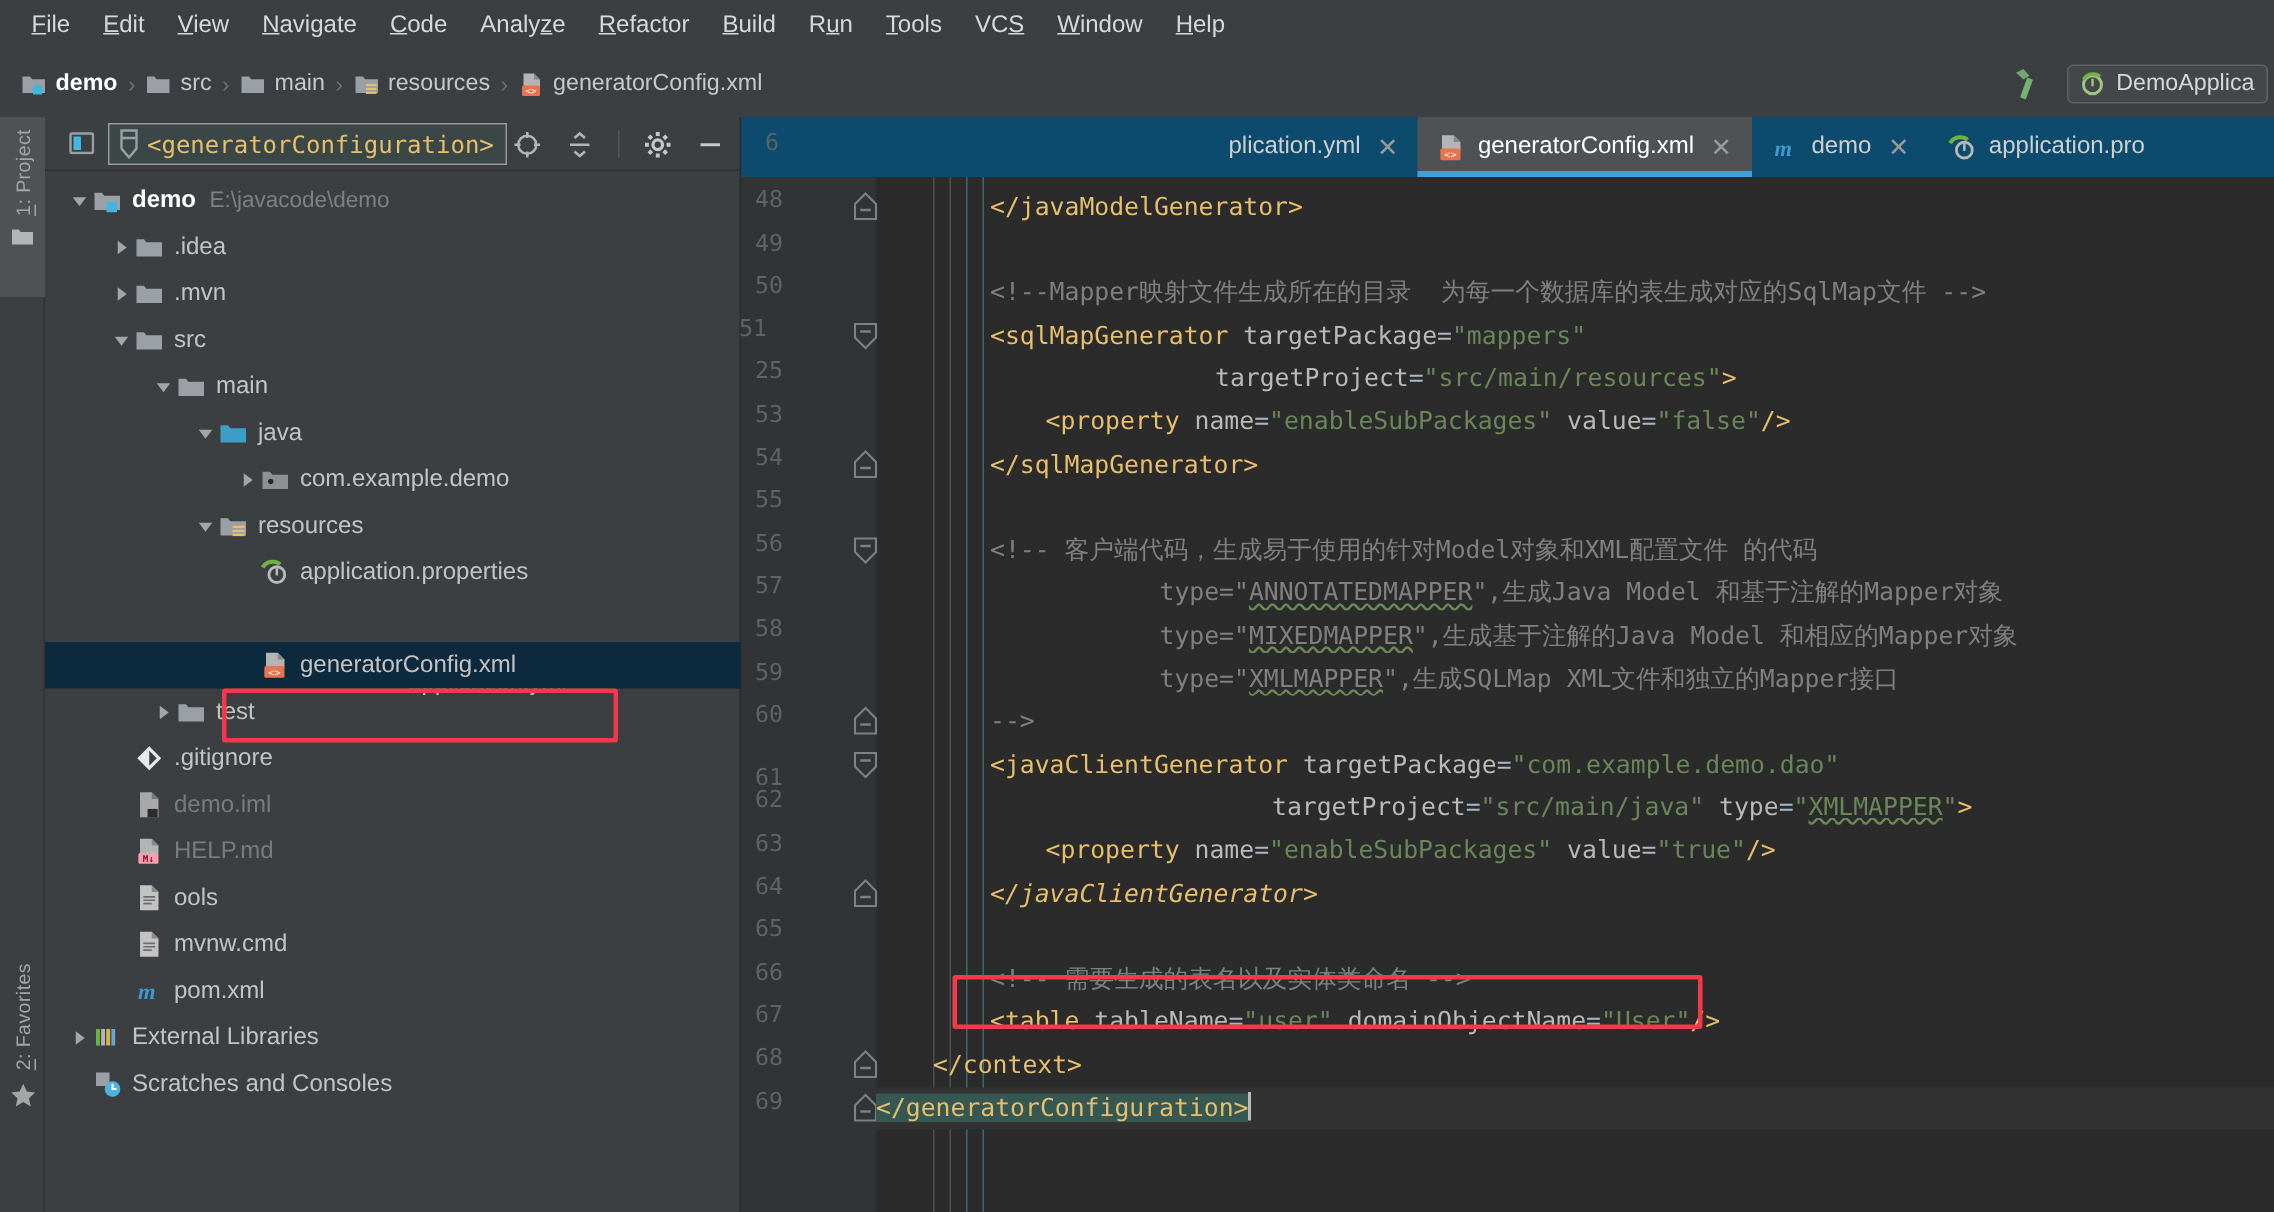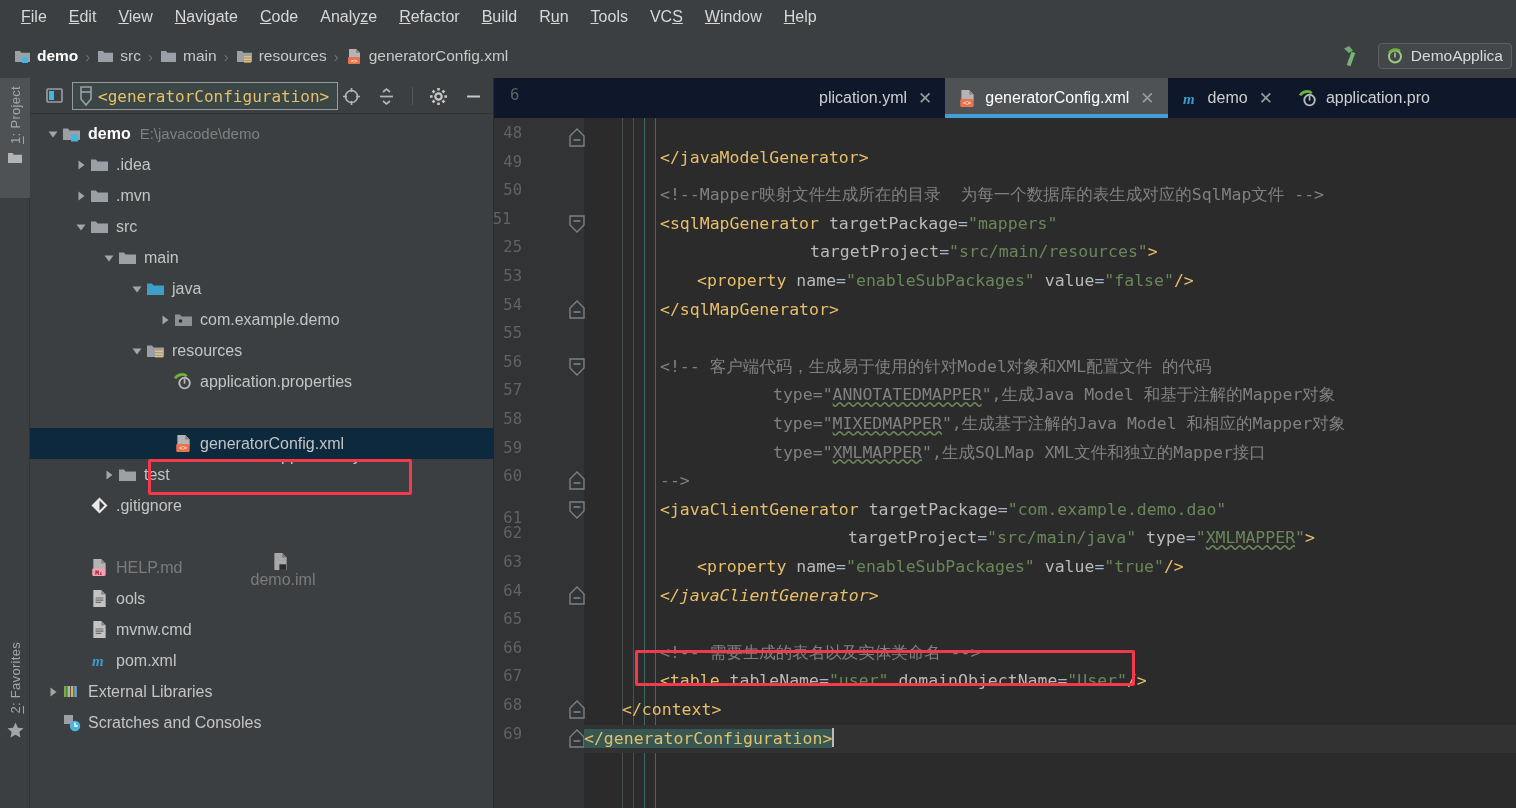--- a/index.html
+++ b/index.html
@@ -101,21 +101,21 @@
     pointer-events: none; z-index: 60;
   }
 
   
   .editor-wrap {
     position: absolute; left: 494px; top: 78px;
     width: 1022px; height: 730px; background: #2b2b2b;
   }
   .tabbar {
     position: absolute; left: 0; top: 0; width: 1022px; height: 40px;
-    background: #0f172a; display: flex; align-items: stretch; text-align: right;
+    background: #0c4a6e; display: flex; align-items: stretch; text-align: right;
   }
   .tab {
     display: flex; align-items: center; gap: 8px;
     padding: 0 13px; font-size: 16px; color: #cfcfcf;
     white-space: nowrap; position: relative;
   }
   .tab.active { background: #4e5254; color: #ffffff; }
   .tab.active::after {
     content: ""; position: absolute; left: 0; right: 0; bottom: 0;
     height: 4px; background: #419fd9;
@@ -490,21 +490,21 @@
         <div class="trow" style="padding-left: 42px;">
           <span class="arrow"></span>
           <span class="nico">
             <svg width="19" height="19" viewBox="0 0 19 19">
               <path d="M9.5 1.5l8 8-8 8-8-8z" fill="#e8e8e8"></path>
               <path d="M9.5 4.5v10l5-5z" fill="#3c3f41"></path>
             </svg>
           </span>
           <span class="tlabel">.gitignore</span>
         </div>
-        <div class="trow dim" style="padding-left: 42px; flex-direction: column;">
+        <div class="trow dim" style="padding-left: 42px;">
           <span class="arrow"></span>
           <span class="nico">
             <svg width="19" height="19" viewBox="0 0 17 17">
               <path d="M3 1h7l4 4v11H3z" fill="#a8a8a8"></path>
               <path d="M10 1l4 4h-4z" fill="#777"></path>
               <rect x="7.5" y="11" width="6" height="5" fill="#2b2b2b"></rect>
             </svg>
           </span>
           <span class="tlabel">demo.iml</span>
         </div>
@@ -705,21 +705,21 @@
             <path d="M11 2l7 7v10H4V9z" fill="none" stroke="#7c8184" stroke-width="1.4"></path>
             <path d="M7.5 13h7" stroke="#7c8184" stroke-width="1.6"></path>
           </svg>
         </div>
       </div>
     <div class="code-area" id="code-area">
         <div class="indentline" style="left: 38px; top: 0px; height: 690px; background: rgb(75, 80, 83);"></div>
         <div class="indentline" style="left: 49px; top: 0px; height: 690px; background: rgb(75, 80, 83);"></div>
         <div class="indentline" style="left: 60px; top: 0px; height: 690px; background: rgb(60, 106, 102);"></div>
         <div class="indentline" style="left: 71px; top: 0px; height: 690px; background: rgb(60, 106, 102);"></div>
-        <div class="cline" style="top: 6px; left: 76px; margin-top: 20px;"><span class="tagname">&lt;/javaModelGenerator</span><span class="tagname">&gt;</span></div>
+        <div class="cline" style="top: 6px; left: 76px;"><span class="tagname">&lt;/javaModelGenerator</span><span class="tagname">&gt;</span></div>
         <div class="cline" style="top: 34.6px; left: 0px;"></div>
         <div class="cline" style="top: 63.2px; left: 76px;"><span class="cmt">&lt;!--Mapper映射文件生成所在的目录  为每一个数据库的表生成对应的SqlMap文件 --&gt;</span></div>
         <div class="cline" style="top: 91.8px; left: 76px;"><span class="tagname">&lt;sqlMapGenerator</span> <span class="attr">targetPackage</span>=<span class="str">"mappers"</span></div>
         <div class="cline" style="top: 120.4px; left: 226px;"><span class="attr">targetProject</span>=<span class="str">"src/main/resources"</span><span class="tagname">&gt;</span></div>
         <div class="cline" style="top: 149px; left: 113px;"><span class="tagname">&lt;property</span> <span class="attr">name</span>=<span class="str">"enableSubPackages"</span> <span class="attr">value</span>=<span class="str">"false"</span><span class="tagname">/&gt;</span></div>
         <div class="cline" style="top: 177.6px; left: 76px;"><span class="tagname">&lt;/sqlMapGenerator</span><span class="tagname">&gt;</span></div>
         <div class="cline" style="top: 206.2px; left: 0px;"></div>
         <div class="cline" style="top: 234.8px; left: 76px;"><span class="cmt">&lt;!-- 客户端代码，生成易于使用的针对Model对象和XML配置文件 的代码</span></div>
         <div class="cline" style="top: 263.4px; left: 189px;"><span class="cmt">type="<span class="squig">ANNOTATEDMAPPER</span>",生成Java Model 和基于注解的Mapper对象</span></div>
         <div class="cline" style="top: 292px; left: 189px;"><span class="cmt">type="<span class="squig">MIXEDMAPPER</span>",生成基于注解的Java Model 和相应的Mapper对象</span></div>

